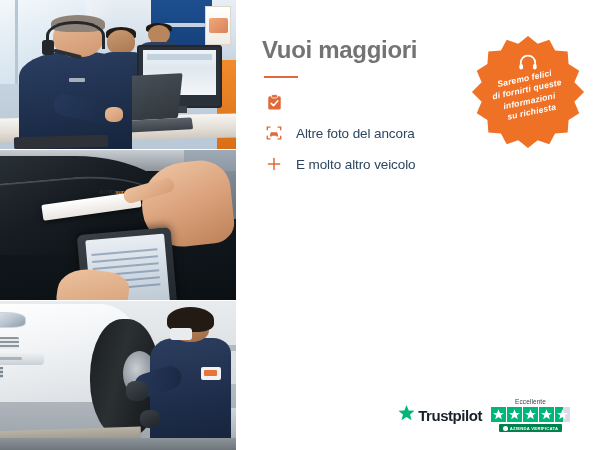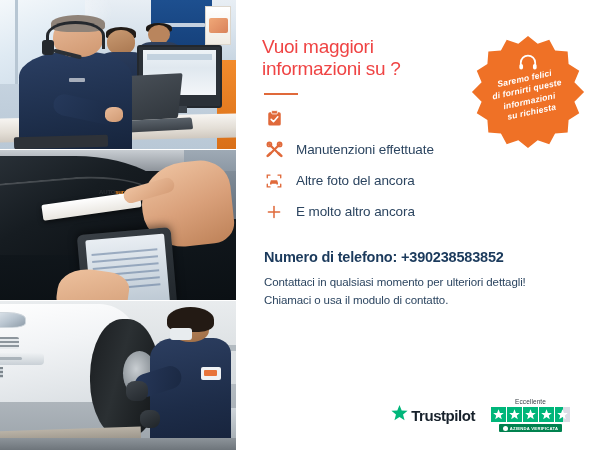--- a/index.html
+++ b/index.html
@@ -384,24 +384,24 @@
     position: relative;
     flex: 1 1 auto;
     height: 450px;
     background: #ffffff;
     padding: 36px 24px 14px 26px;
     display: flex;
     flex-direction: column;
   }
 
   .headline {
-    font-size: 19px;
+    font-size: 24px;
     line-height: 1.18;
-    font-weight: 400;
-    color: #ef4444;
+    font-weight: 700;
+    color: #737373;
     letter-spacing: -0.3px;
     max-width: 215px;
     position: relative;
     z-index: 3;
   }
 
   .divider {
     width: 34px;
     height: 2px;
     background: #e0693a;
@@ -484,21 +484,21 @@
     line-height: 1.55;
     letter-spacing: -0.1px;
   }
 
   
   .trust-row {
     margin-top: auto;
     display: flex;
     align-items: center;
     justify-content: flex-end;
-    gap: 16px;
+    gap: 9px;
     padding-right: 6px;
     padding-bottom: 4px;
   }
   .tp-logo { display: flex; align-items: center; gap: 3px; }
   .tp-logo-name {
     font-size: 15px;
     font-weight: 700;
     color: #17212b;
     letter-spacing: -0.45px;
   }
@@ -654,52 +654,36 @@
           <div>Saremo felici</div>
           <div>di fornirti queste</div>
           <div>informazioni</div>
           <div>su richiesta</div>
         </div>
       </div>
     </div>
 
     <h1 class="headline">
       <span>Vuoi maggiori</span><br>
-      <span>informazioni su ?</span>
     </h1>
 
     <div class="divider"></div>
 
     <ul class="feature-list">
 
       <li class="feature-item">
         <span class="feature-icon">
           <svg viewBox="0 0 18 20" width="15" height="17" aria-hidden="true">
             <rect x="1.5" y="2.5" width="15" height="16" rx="2" fill="#e0693a"></rect>
             <rect x="5.5" y="0.5" width="7" height="4" rx="1.2" fill="#e0693a" stroke="#ffffff" stroke-width="1"></rect>
             <path d="M5 11 L7.8 13.8 L13 8" fill="none" stroke="#ffffff" stroke-width="1.9" stroke-linecap="round" stroke-linejoin="round"></path>
           </svg>
         </span>
       </li>
 
-      <li class="feature-item">
-        <span class="feature-icon">
-          <svg viewBox="0 0 20 20" width="17" height="17" aria-hidden="true">
-            <g stroke="#e0693a" stroke-width="2.6" stroke-linecap="round">
-              <line x1="3.5" y1="3.5" x2="16.5" y2="16.5"></line>
-              <line x1="16.5" y1="3.5" x2="3.5" y2="16.5"></line>
-            </g>
-            <circle cx="4" cy="4" r="2.4" fill="none" stroke="#e0693a" stroke-width="2"></circle>
-            <circle cx="16" cy="4" r="2.4" fill="none" stroke="#e0693a" stroke-width="2"></circle>
-            <path d="M14.6 14.2 L18 17.6" stroke="#e0693a" stroke-width="3" stroke-linecap="round"></path>
-            <path d="M5.4 14.2 L2 17.6" stroke="#e0693a" stroke-width="3" stroke-linecap="round"></path>
-          </svg>
-        </span>
-        <span class="feature-label">Manutenzioni effettuate</span>
-      </li>
 
 
       <li class="feature-item">
         <span class="feature-icon">
           <svg viewBox="0 0 20 20" width="16" height="16" aria-hidden="true">
             <g fill="none" stroke="#e0693a" stroke-width="1.7" stroke-linecap="round">
               <path d="M1.6 6 V2.6 H5"></path>
               <path d="M15 2.6 H18.4 V6"></path>
               <path d="M18.4 14 V17.4 H15"></path>
               <path d="M5 17.4 H1.6 V14"></path>
@@ -712,35 +696,25 @@
 
       <li class="feature-item">
         <span class="feature-icon">
           <svg viewBox="0 0 20 20" width="16" height="16" aria-hidden="true">
             <g stroke="#e0693a" stroke-width="1.9" stroke-linecap="round">
               <line x1="10" y1="3" x2="10" y2="17"></line>
               <line x1="3" y1="10" x2="17" y2="10"></line>
             </g>
           </svg>
         </span>
-        <span class="feature-label">E molto altro ancora</span>
+        <span class="feature-label">E molto altro veicolo</span>
       </li>
 
     </ul>
 
-    <div class="contact-block">
-      <div class="phone-line">
-        <span>Numero di telefono:</span>
-        <span>+390238583852</span>
-      </div>
-      <div class="contact-note">
-        <div>Contattaci in qualsiasi momento per ulteriori dettagli!</div>
-        <div>Chiamaci o usa il modulo di contatto.</div>
-      </div>
-    </div>
 
     <div class="trust-row">
       <div class="tp-logo">
         <span>
           <svg viewBox="0 0 20 19" width="17" height="16" aria-hidden="true">
             <path fill="#00b67a" d="M10 0 L12.6 6.6 L19.6 6.9 L14.2 11.3 L16 18.1 L10 14.2 L4 18.1 L5.8 11.3 L0.4 6.9 L7.4 6.6 Z"></path>
           </svg>
         </span>
         <span class="tp-logo-name">Trustpilot</span>
       </div>

